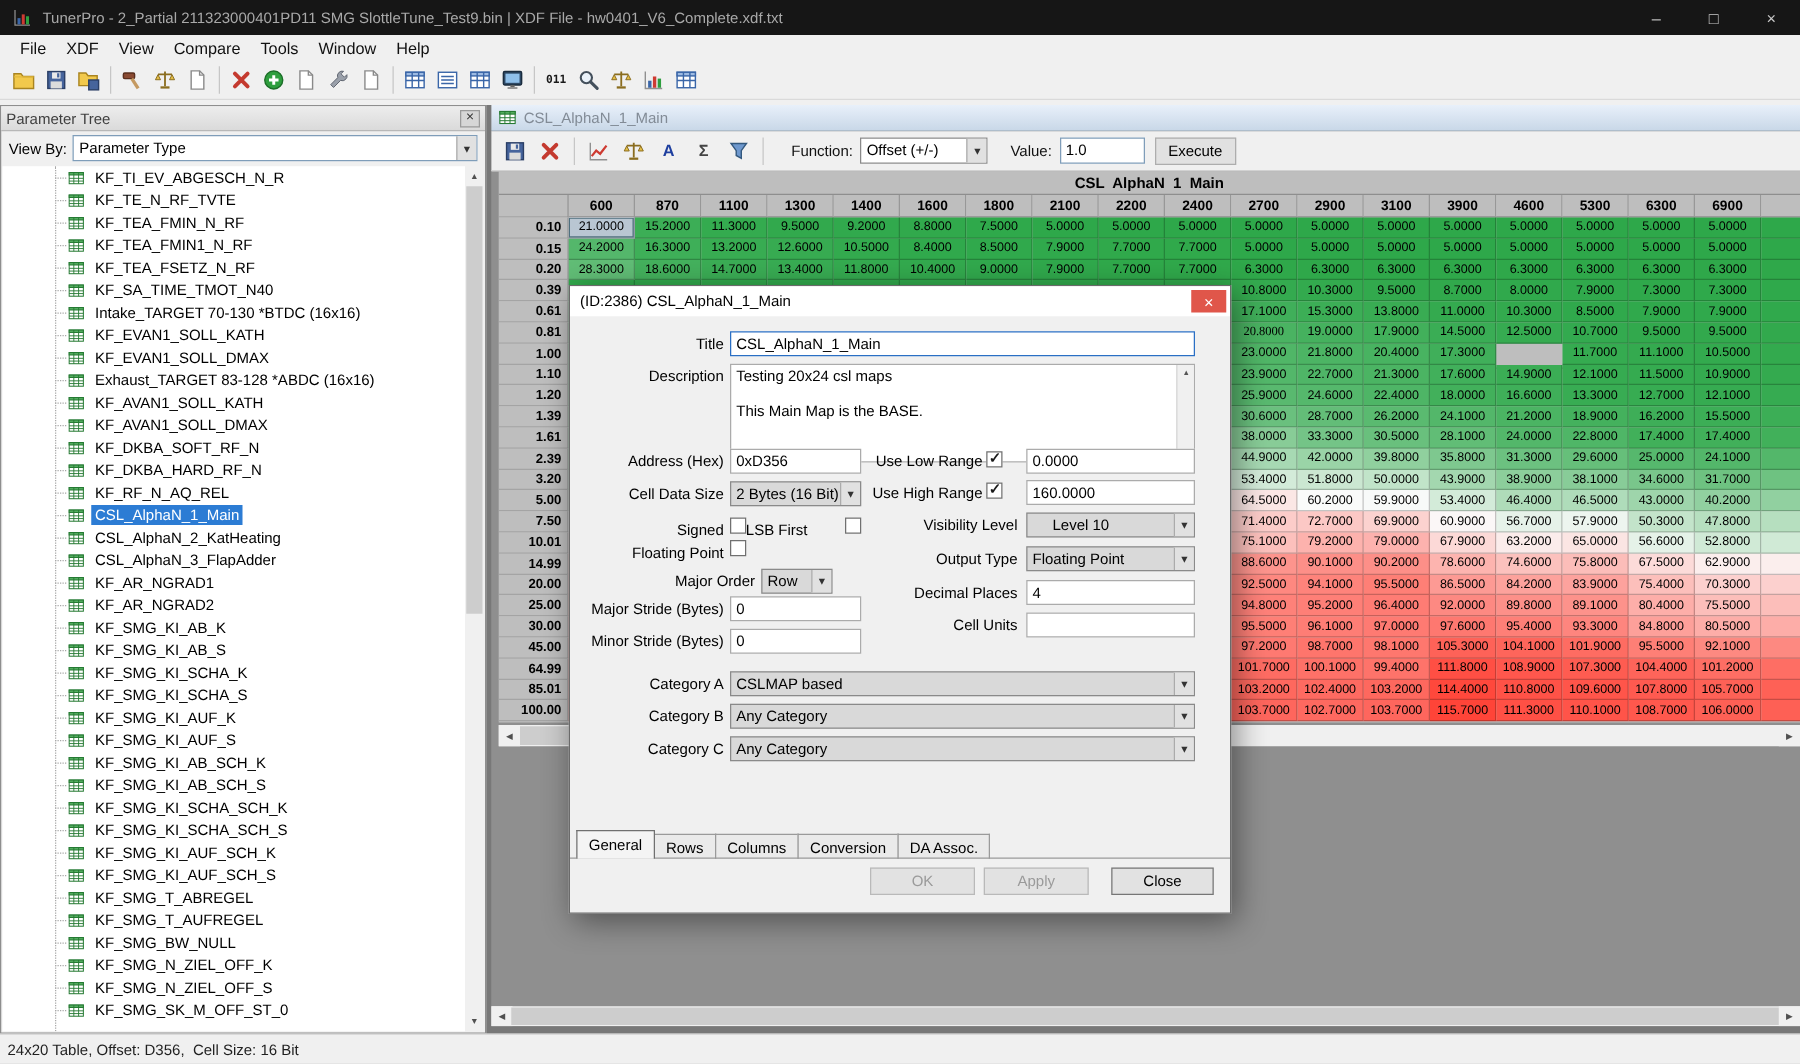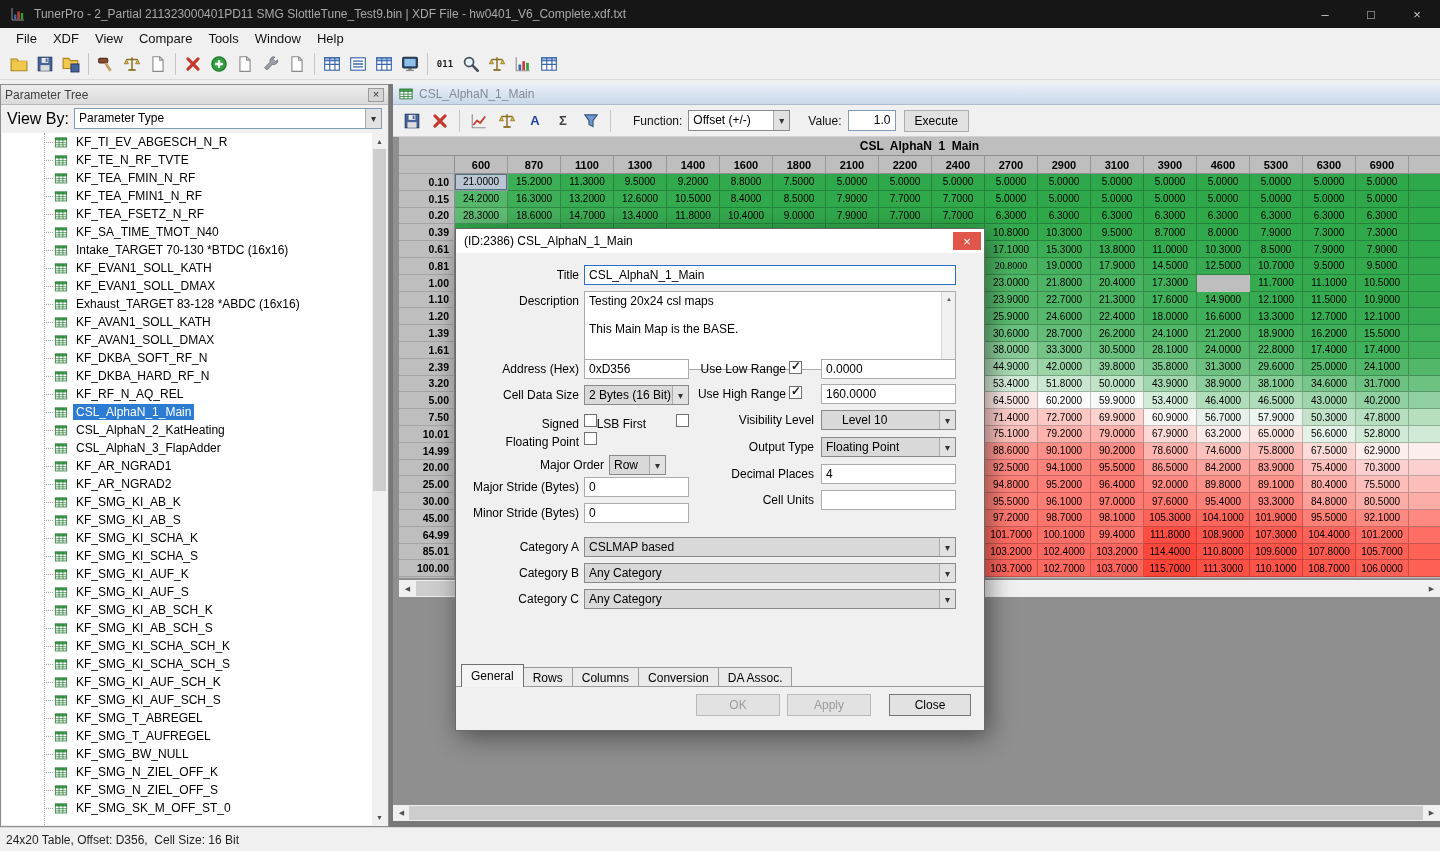--- a/index.html
+++ b/index.html
@@ -18,21 +18,21 @@
 .tb-txt{font-family:"DejaVu Sans Mono",monospace;font-weight:bold;font-size:9px;}
 .tb-sep{width:1px;height:22px;background:#C6C6C6;margin:0 4px;}
 
 
 .panel{position:absolute;left:0;top:84px;width:389px;height:743px;background:#F0F0F0;border:1px solid #8E8E8E;}
 .panel-h{height:20px;background:linear-gradient(#EDEDED,#DADADA);border-bottom:1px solid #B8B8B8;display:flex;align-items:center;padding:0 4px;}
 .ph-t{flex:1;font-size:12px;color:#3F3F3F;}
 .panel-close{width:16px;height:14px;background:#D6D6D6;border:1px solid #9A9A9A;display:flex;align-items:center;justify-content:center;}
 .panel-close::before{content:"×";font-size:11px;color:#333;line-height:1;}
 .viewby{height:27px;display:flex;align-items:center;gap:5px;padding:0 6px;}
-.vb-label{font-size:16px;white-space:nowrap;}
+.vb-label{font-size:12px;white-space:nowrap;}
 .combo{display:flex;height:20px;background:#FFF;border:1px solid #8A8A8A;position:absolute;}
 .combo.inline,.combo.vb{position:static;}
 .combo.vb{flex:1;height:21px;border-color:#7F9DB9;}
 .combo.gray{background:#D9D9D9;}
 .cv{flex:1;font-size:12px;padding:2px 4px;white-space:nowrap;overflow:hidden;}
 .ca{width:16px;background:#E1E1E1;border-left:1px solid #ABABAB;display:flex;align-items:center;justify-content:center;flex:0 0 auto;}
 .ca::after{content:"▾";font-size:10px;color:#333;}
 .tree{position:absolute;left:1px;top:48px;right:16px;bottom:1px;background:#FFF;overflow:hidden;}
 .tree-vline{position:absolute;left:42px;top:0;height:100%;border-left:1px dotted #A8A8A8;}
 .tree-row{height:18px;display:flex;align-items:center;padding-left:52px;position:relative;white-space:nowrap;}
@@ -602,21 +602,21 @@
             </svg>
           </div>
           <div class="tb-sep"></div>
         </span>
       <span class="tb-label">Function:</span>
       <div class="combo inline" style="width:102px;height:21px;">
         <span class="cv">Offset (+/-)</span>
         <span class="ca"></span>
       </div>
       <span class="tb-label">Value:</span>
-      <div class="fld inline" style="width:48px;text-align:right;">1.0</div>
+      <div class="fld inline" style="width:68px;">1.0</div>
       <div class="exec-btn">Execute</div>
     </div>
 
     <div class="tblwrap">
         <div class="t-title">CSL  AlphaN  1  Main</div>
         <div class="trow thead">
           <div class="rh corner"></div>
           <div class="tc th">600</div>
           <div class="tc th">870</div>
           <div class="tc th">1100</div>

